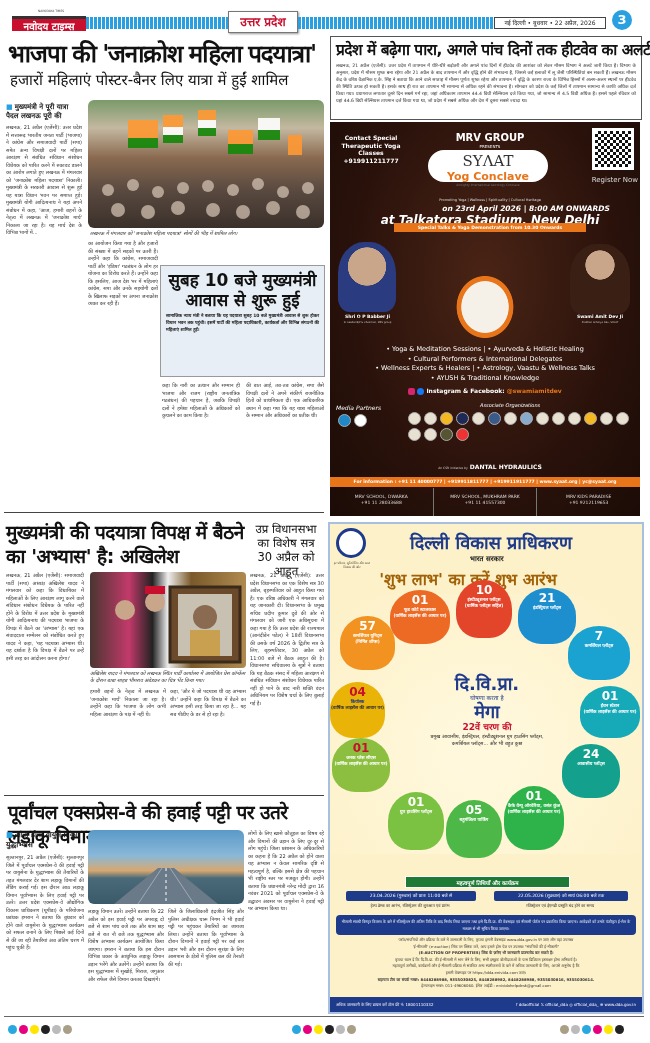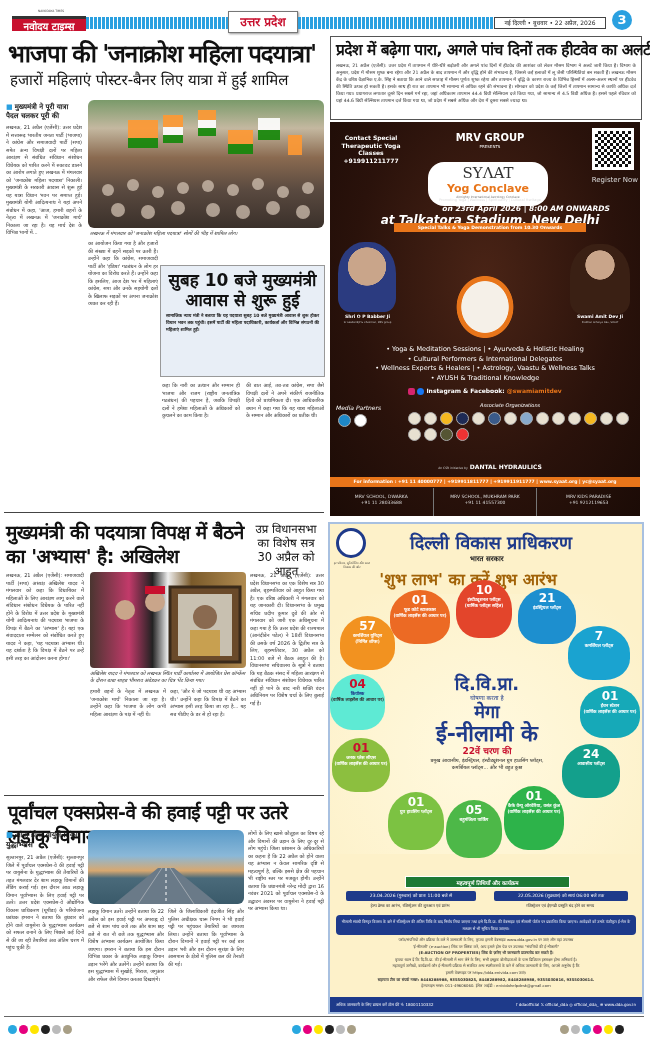--- a/index.html
+++ b/index.html
@@ -17,21 +17,21 @@
 .bullet::before{content:"■";color:#2aa0e0;margin-right:2px}
 .txt{font-size:5px;line-height:7.5px;color:#333;text-align:justify;overflow:hidden}
 .photo{position:absolute;border-radius:6px;overflow:hidden}
 .caption{position:absolute;font-size:5px;font-style:italic;color:#333}
 .right1{position:absolute;left:330px;top:36px;width:312px;height:84px;border:1px solid #555;background:#fff;padding:3px 5px}
 .right1 h2{font-size:15.5px;font-weight:bold;color:#111;line-height:20px;margin-bottom:2px;white-space:nowrap;letter-spacing:-0.5px}
 .ad{position:absolute;left:330px;top:122px;width:310px;height:394px;background:radial-gradient(ellipse at 50% 40%,#4a2416 0%,#2a120b 60%,#1b0b06 100%);color:#fff;overflow:hidden}
 .ad .contact{position:absolute;left:6px;top:12px;width:70px;font-size:6px;font-weight:bold;text-align:center;line-height:7.5px}
 .ad .mrv{position:absolute;left:105px;top:10px;width:110px;text-align:center;font-weight:bold;font-size:10px}
 .ad .presents{position:absolute;left:105px;top:22px;width:110px;text-align:center;font-size:4px}
-.ad .logo{position:absolute;left:98px;top:40px;width:120px;height:44px;background:#fff;border-radius:16px;text-align:center;color:#333}
+.ad .logo{position:absolute;left:98px;top:28px;width:120px;height:32px;background:#fff;border-radius:16px;text-align:center;color:#333}
 .ad .logo .s{font-family:"DejaVu Serif",serif;font-size:15px;line-height:18px;margin-top:2px;color:#333}
 .ad .logo .y{font-size:11px;font-weight:bold;color:#e8751a;line-height:13px}
 .ad .logo .a{font-size:3px;color:#777}
 .ad .qr{position:absolute;left:262px;top:6px;width:42px;height:42px;background:#fff;padding:3px}
 .ad .qr div{width:100%;height:100%;background:repeating-conic-gradient(#111 0 25%,#fff 0 50%) 0 0/6px 6px}
 .ad .reg{position:absolute;left:258px;top:54px;width:50px;text-align:right;font-size:7px;line-height:9px;color:#ddd}
 .ad .promo{position:absolute;left:60px;top:76px;width:200px;text-align:center;font-size:3.5px;color:#ddd}
 .ad .when{position:absolute;left:40px;top:82px;width:240px;text-align:right;font-size:7.5px;font-style:italic;font-weight:bold;line-height:9px}
 .ad .where{position:absolute;left:40px;top:91px;width:240px;text-align:center;font-size:12px;font-style:italic;font-weight:bold}
 .ad .special{position:absolute;left:64px;top:101px;width:192px;height:9px;background:#e8751a;text-align:center;font-size:4.5px;font-weight:bold;line-height:9px}
@@ -94,21 +94,21 @@
   <div class="section">उत्तर प्रदेश</div>
   <div class="stripe" style="left:298px;width:196px"></div>
   <div class="dateline">नई दिल्ली • बुधवार • 22 अप्रैल, 2026</div>
   <div class="pageno">3</div>
 </div>
 
 <div class="h1">भाजपा की 'जनाक्रोश महिला पदयात्रा'</div>
 <div class="h1sub">हजारों महिलाएं पोस्टर-बैनर लिए यात्रा में हुईं शामिल</div>
 
 <div style="position:absolute;left:6px;top:103px;width:76px">
-  <div class="bullet">मुख्यमंत्री ने पूरी यात्रा पैदल चलकर पूरी की</div>
+  <div class="bullet">मुख्यमंत्री ने पूरी यात्रा पैदल लखनऊ पूरी की</div>
   <div class="txt" style="height:396px;margin-top:3px">
     <span>लखनऊ, 21 अप्रैल (एजेंसी):</span>
     <span>उत्तर प्रदेश में सत्तारूढ़ भारतीय जनता पार्टी (भाजपा) ने कांग्रेस और समाजवादी पार्टी (सपा) समेत अन्य विपक्षी दलों पर महिला आरक्षण से संबंधित संविधान संशोधन विधेयक को पारित करने में रुकावट डालने का आरोप लगाते हुए लखनऊ में मंगलवार को 'जनाक्रोश महिला पदयात्रा' निकाली। मुख्यमंत्री के सरकारी आवास से शुरू हुई यह यात्रा विधान भवन पर समाप्त हुई। मुख्यमंत्री योगी आदित्यनाथ ने यहां अपने संबोधन में कहा, 'आज, हमारी बहनों के नेतृत्व में लखनऊ में 'जनाक्रोश मार्च' निकाला जा रहा है। यह मार्च देश के विभिन्न भागों में...</span>
   </div>
 </div>
 
 <div class="photo" style="left:88px;top:100px;width:236px;height:128px;background:linear-gradient(180deg,#7a9a6a 0%,#c4b8a0 22%,#8a6a50 45%,#5a4a40 70%,#3a302a 100%)">
   <svg width="236" height="128" viewBox="0 0 236 128">
     <g opacity="0.9">
       <rect x="40" y="20" width="30" height="18" fill="#ff9933"></rect>
@@ -272,21 +272,21 @@
   <div class="t">दिल्ली विकास प्राधिकरण</div>
   <div class="st">भारत सरकार</div>
   <div class="sh">'शुभ लाभ' का करें शुभ आरंभ</div>
   <div class="fan"></div>
 
   <div class="petal" style="left:2px;top:214px;width:58px;height:54px;background:#8cbf3f">
       <span class="n" style="color:#c8102e">01</span>
       <span class="l">जनक प्लेस सीएस</span>
       <span class="l">(वार्षिक लाइसेंस की आधार पर)</span>
     </div>
-  <div class="petal" style="left:0;top:150px;width:55px;height:56px;background:#5eead4">
+  <div class="petal" style="left:0;top:158px;width:55px;height:56px;background:#eab308">
       <span class="n" style="color:#c8102e">04</span>
       <span class="l" style="color:#1e3a8a">कियोस्क</span>
       <span class="l" style="color:#333">(वार्षिक लाइसेंस की आधार पर)</span>
     </div>
   <div class="petal" style="left:10px;top:92px;width:55px;height:54px;background:#f29220">
       <span class="n">57</span>
       <span class="l">कमर्शियल यूनिट्स</span>
       <span class="l">(निर्मित शॉप्स)</span>
     </div>
   <div class="petal" style="left:60px;top:66px;width:60px;height:54px;background:#ec6a24">
@@ -327,21 +327,20 @@
     </div>
   <div class="petal" style="left:58px;top:268px;width:56px;height:58px;background:#7cc242">
       <span class="n">01</span>
       <span class="l">ग्रुप हाउसिंग प्लॉट्स</span>
     </div>
 
   <div class="center">
     <div class="a">दि.वि.प्रा.</div>
     <div class="b">घोषणा करता है</div>
     <div class="c">मेगा</div>
-    <div class="d">ई-नीलामी के</div>
     <div class="e">22वें चरण की</div>
     <div class="f">प्रमुख आवासीय, इंडस्ट्रियल, इंस्टीट्यूशनल ग्रुप हाउसिंग प्लॉट्स, कमर्शियल प्लॉट्स... और भी बहुत कुछ</div>
   </div>
 
   <div class="ribbon">महत्वपूर्ण तिथियाँ और कार्यक्रम</div>
   <div class="pill" style="left:16px;top:367px;width:130px">23.04.2026 (गुरुवार) को प्रातः 11:00 बजे से</div>
   <div class="pillsub" style="left:10px;top:379px;width:140px">हेल्प डेस्क का आरंभ, रजिस्ट्रेशन की शुरुआत एवं प्रारंभ</div>
   <div class="pill" style="left:164px;top:367px;width:134px">22.05.2026 (शुक्रवार) को सायं 06:00 बजे तक</div>
   <div class="pillsub" style="left:160px;top:379px;width:140px">रजिस्ट्रेशन एवं ईएमडी प्रस्तुति बंद होने का समय</div>
   <div class="bluebox">नीलामी संबंधी विस्तृत विवरण के बारे में रजिस्ट्रेशन की अंतिम तिथि के बाद निर्णय लिया जाएगा तथा इसे दि.वि.प्रा. की वेबसाइट एवं नीलामी पोर्टल पर प्रकाशित किया जाएगा। आवेदकों को उनके पंजीकृत ई-मेल के माध्यम से भी सूचित किया जाएगा।</div>

